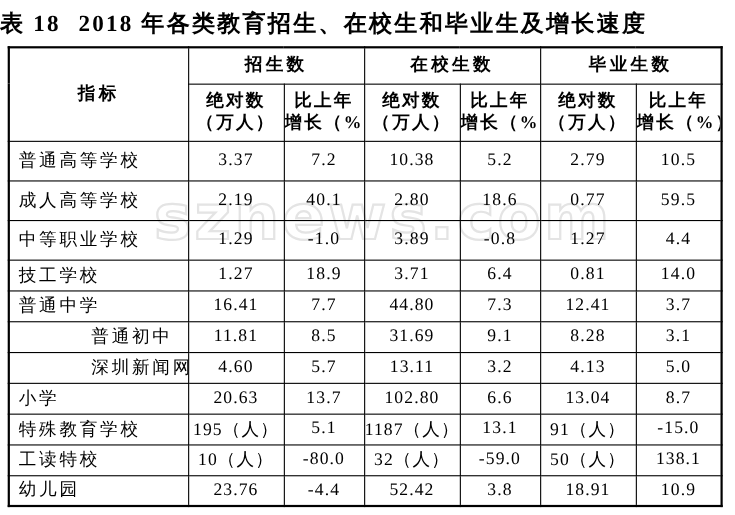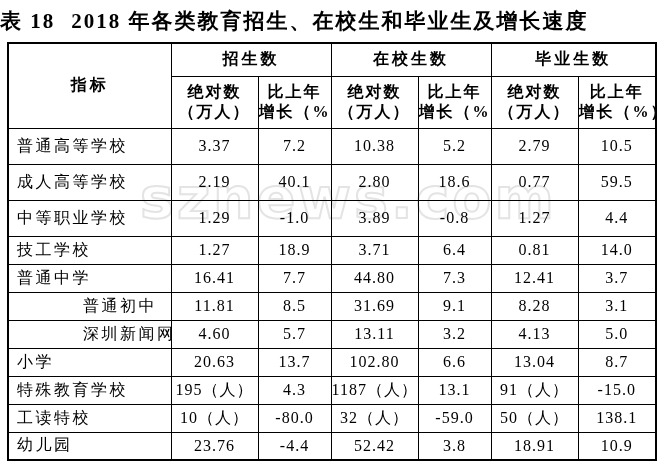--- a/index.html
+++ b/index.html
@@ -223,21 +223,21 @@
       <td class="num">20.63</td>
       <td class="num">13.7</td>
       <td class="num">102.80</td>
       <td class="num">6.6</td>
       <td class="num">13.04</td>
       <td class="num">8.7</td>
     </tr>
         <tr>
       <td class="label">特殊教育学校</td>
       <td class="num">195（人）</td>
-      <td class="num">4.3</td>
+      <td class="num">5.1</td>
       <td class="num">1187（人）</td>
       <td class="num">13.1</td>
       <td class="num">91（人）</td>
       <td class="num">-15.0</td>
     </tr>
         <tr>
       <td class="label">工读特校</td>
       <td class="num">10（人）</td>
       <td class="num">-80.0</td>
       <td class="num">32（人）</td>

